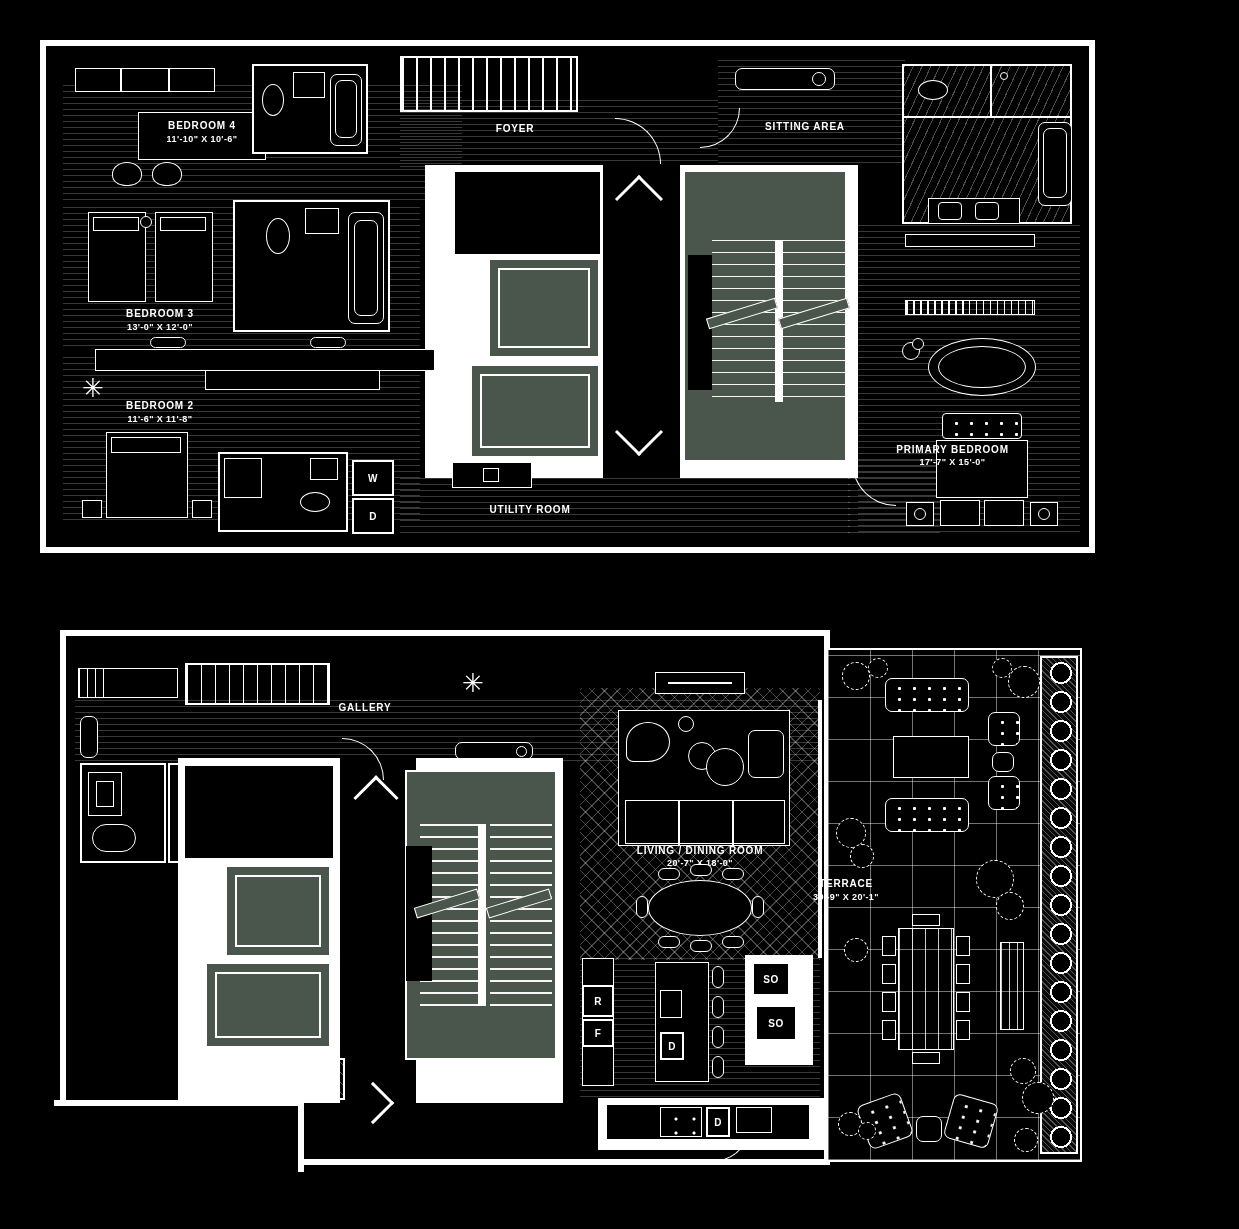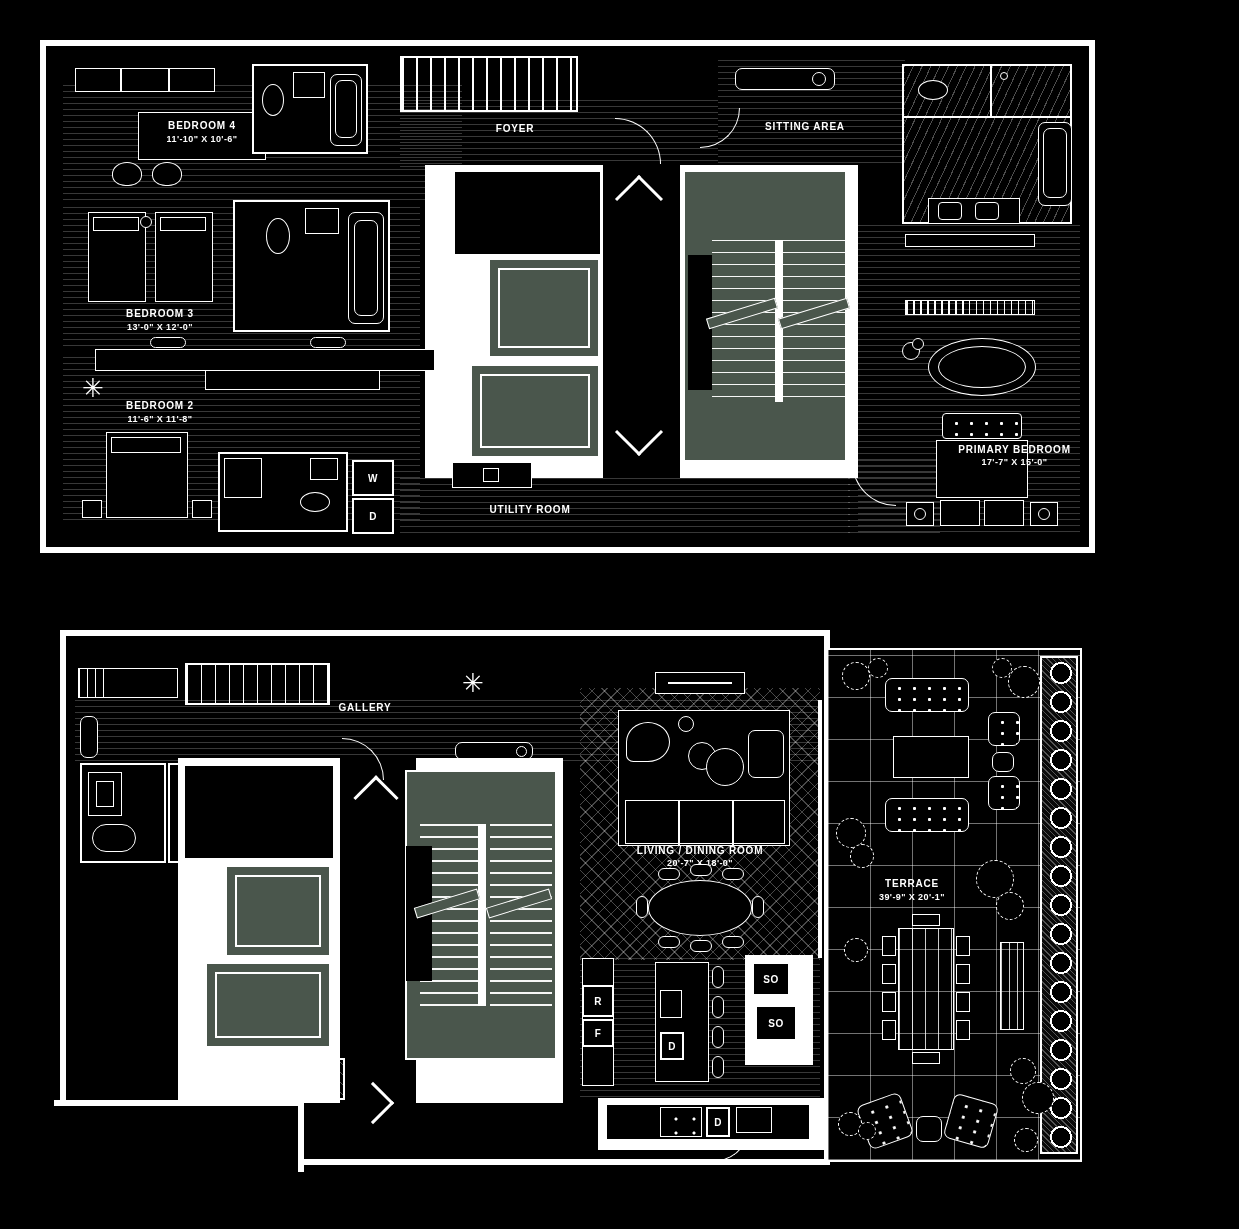--- a/index.html
+++ b/index.html
@@ -127,21 +127,21 @@
 <div class="a furn" style="left:905px;top:234px;width:130px;height:13px"></div>
 <div class="a furn" style="left:905px;top:300px;width:130px;height:15px;background:repeating-linear-gradient(90deg,#fff 0 1.5px,transparent 1.5px 7px)"></div>
 
 <div class="a circle" style="left:928px;top:338px;width:108px;height:58px;border-radius:50%"></div>
 <div class="a circle" style="left:938px;top:346px;width:88px;height:42px;border-radius:50%"></div>
 <div class="a circle" style="left:902px;top:342px;width:18px;height:18px"></div>
 <div class="a circle" style="left:912px;top:338px;width:12px;height:12px"></div>
 
 <div class="a furn dots" style="left:942px;top:413px;width:80px;height:26px;border-radius:4px"></div>
 <div class="a blk" style="left:936px;top:440px;width:92px;height:58px;border:1.5px solid #fff"></div>
-<div class="a lbl" style="left:957px;top:443px;width:115px">
+<div class="a lbl" style="left:895px;top:443px;width:115px">
   <div class="nm" style="line-height:1.3">PRIMARY BEDROOM</div>
   <div class="dm">17'-7" X 15'-0"</div>
 </div>
 <div class="a furn" style="left:940px;top:500px;width:40px;height:26px"></div>
 <div class="a furn" style="left:984px;top:500px;width:40px;height:26px"></div>
 <div class="a furn" style="left:906px;top:502px;width:28px;height:24px"></div>
 <div class="a circle" style="left:914px;top:508px;width:12px;height:12px"></div>
 <div class="a furn" style="left:1030px;top:502px;width:28px;height:24px"></div>
 <div class="a circle" style="left:1038px;top:508px;width:12px;height:12px"></div>
 
@@ -304,21 +304,21 @@
 <div class="a box" style="left:706px;top:1107px;width:24px;height:30px">
   <span>D</span>
 </div>
 <div class="a furn" style="left:736px;top:1107px;width:36px;height:26px"></div>
 <div class="a arc" style="left:700px;top:1140px;width:44px;height:24px;transform:rotate(180deg)"></div>
 
 <div class="a white" style="left:818px;top:700px;width:4px;height:258px"></div>
 
 <div class="a grid-floor" style="left:826px;top:648px;width:256px;height:514px;border:2px solid #fff;background-color:#000"></div>
 <div class="a planter" style="left:1040px;top:656px;width:38px;height:498px"></div>
-<div class="a lbl" style="left:862px;top:876px;width:100px">
+<div class="a lbl" style="left:796px;top:876px;width:100px">
   <div class="nm">TERRACE</div>
   <div class="dm">39'-9" X 20'-1"</div>
 </div>
 
 <div class="a furn rnd dots" style="left:885px;top:678px;width:84px;height:34px"></div>
 <div class="a furn" style="left:893px;top:736px;width:76px;height:42px"></div>
 <div class="a furn rnd dots" style="left:885px;top:798px;width:84px;height:34px"></div>
 <div class="a furn rnd dots" style="left:988px;top:712px;width:32px;height:34px"></div>
 <div class="a furn rnd" style="left:992px;top:752px;width:22px;height:20px"></div>
 <div class="a furn rnd dots" style="left:988px;top:776px;width:32px;height:34px"></div>

